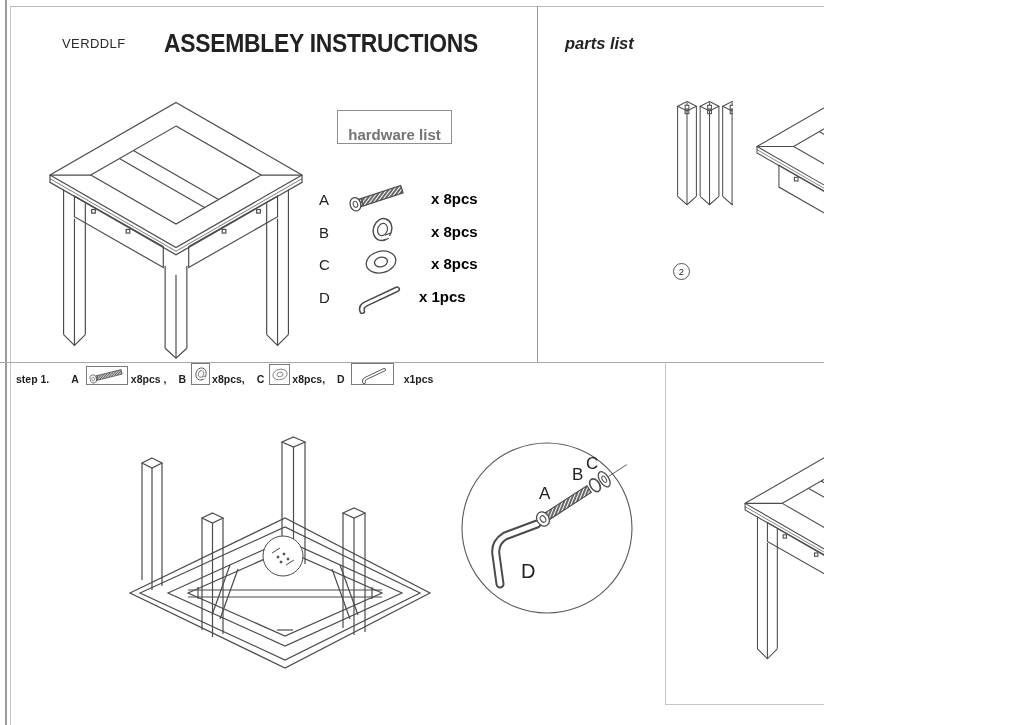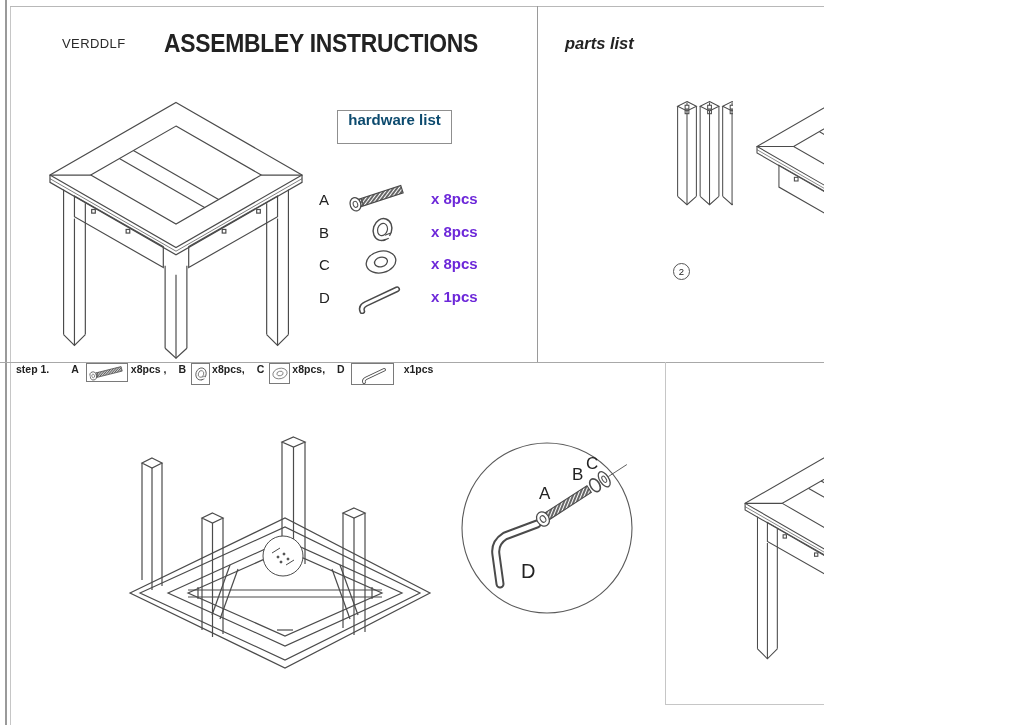--- a/index.html
+++ b/index.html
@@ -4,28 +4,28 @@
 <style>
   html,body{margin:0;padding:0;background:#fff;}
   .page{position:relative;width:824px;height:725px;background:#fff;overflow:hidden;
         font-family:"Liberation Sans",sans-serif;color:#1f1f1f;}
   .abs{position:absolute;}
   .rule{position:absolute;background:#b8b8b8;}
   .txt{position:absolute;white-space:nowrap;}
   .code{font-size:13px;letter-spacing:.4px;color:#2a2a2a;}
   .title{font-size:26px;font-weight:700;letter-spacing:-.3px;display:inline-block;
          transform:scaleX(.88);transform-origin:left top;color:#222;}
-  .hwbox{position:absolute;border:1px solid #8f8f8f;display:flex;align-items:flex-start;
-         justify-content:center;font-size:15px;font-weight:600;color:#0c4a6e;}
+  .hwbox{position:absolute;border:1px solid #8f8f8f;display:flex;align-items:flex-end;
+         justify-content:center;font-size:15px;font-weight:600;color:#737373;}
   .hwletter{font-size:15px;color:#222;}
-  .hwqty{font-size:15px;font-weight:600;color:#6d28d9;}
+  .hwqty{font-size:15px;font-weight:600;color:#000000;}
   .plist{font-size:16.5px;font-weight:600;color:#222;font-style:italic;}
   .circnum{position:absolute;width:15px;height:15px;border:1.2px solid #555;border-radius:50%;
            display:flex;align-items:center;justify-content:center;font-size:9.5px;color:#222;}
-  .steprow{position:absolute;left:16px;top:363px;display:flex;align-items:flex-start;
+  .steprow{position:absolute;left:16px;top:363px;display:flex;align-items:flex-end;
            font-size:10.5px;font-weight:600;color:#222;}
   .stepbox{border:1px solid #7a7a7a;display:flex;align-items:center;justify-content:center;
            background:#fff;}
   svg{display:block;}
 </style>
 </head>
 <body>
 
 <div class="page">
 
@@ -169,21 +169,21 @@
   <span class="txt hwletter" style="left:319px;top:256px;">C</span>
   <svg class="abs" style="left:362px;top:247px;" width="38" height="30" viewBox="0 0 40 32">
       <use href="#sym-flat-washer"></use>
     </svg>
   <span class="txt hwqty" style="left:431px;top:255px;">x 8pcs</span>
 
   <span class="txt hwletter" style="left:319px;top:289px;">D</span>
   <svg class="abs" style="left:349px;top:281px;" width="54" height="33" viewBox="0 0 56 36">
       <use href="#sym-allen-key"></use>
     </svg>
-  <span class="txt hwqty" style="left:431px;top:288px;">x 1pcs</span>
+  <span class="txt hwqty" style="left:419px;top:288px;">x 1pcs</span>
 
   <span class="txt plist" style="left:565px;top:34px;">parts list</span>
 
   <svg class="abs" style="left:641px;top:99px;" width="92" height="112" viewBox="0 0 98 118">
     <use href="#sym-leg" x="0"></use>
       <use href="#sym-leg" x="24"></use>
       <use href="#sym-leg" x="48"></use>
       <use href="#sym-leg" x="74"></use>
   </svg>
 

